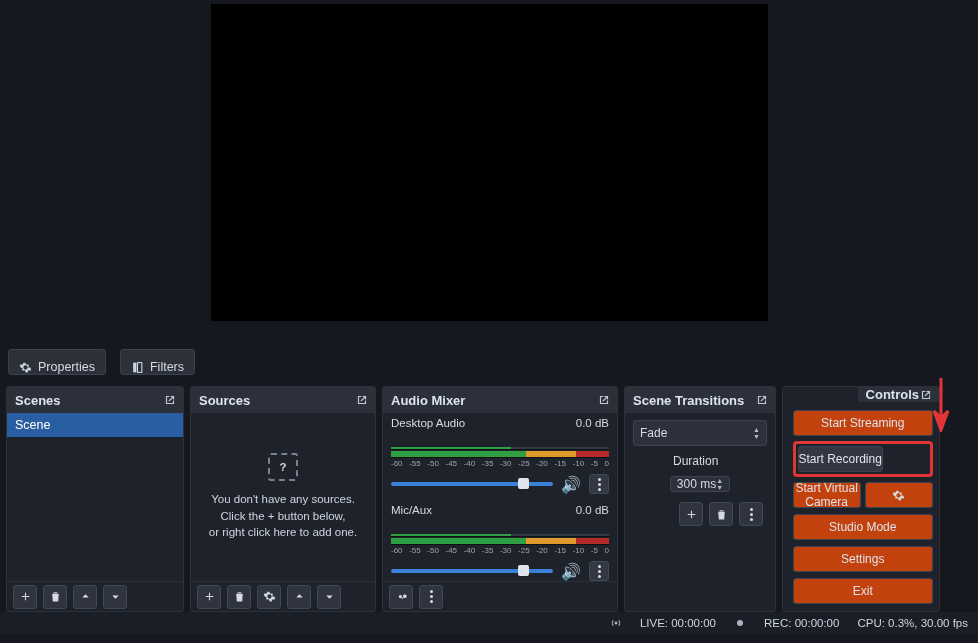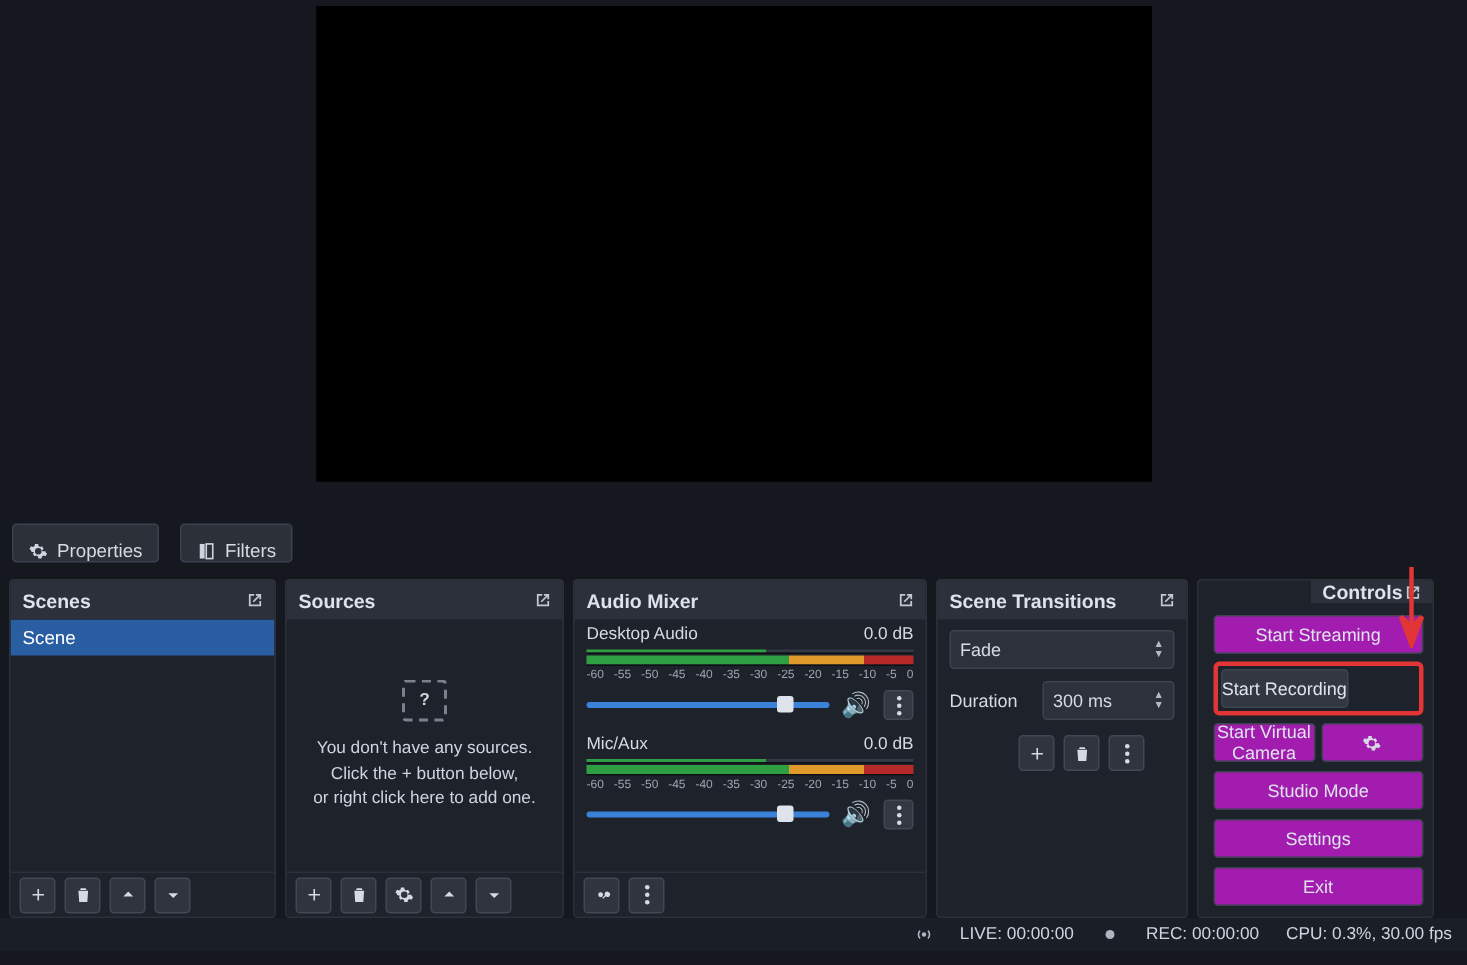--- a/index.html
+++ b/index.html
@@ -8,55 +8,55 @@
 .preview-canvas { width: 557px; height: 317px; background: #000; border: 1px solid #000; }
 .toolbar-row { height: 40px; display: flex; align-items: center; padding-left: 8px; gap: 14px; }
 .no-source { font-size: 12.5px; color: #d6dbe3; padding-right: 120px; }
 .tb-btn { background: #2b3039; border: 1px solid #3a4150; color: #d6dbe3; font-size: 12.5px; height: 26px; padding: 0 10px; display: inline-flex; align-items: flex-end; gap: 6px; border-radius: 3px; cursor: pointer; }
 .tb-btn svg { width: 13px; height: 13px; fill: #cfd5df; }
 .panels { display: flex; gap: 6px; padding: 4px 6px 0 6px; height: 230px; }
 .panel { background: #1e222b; border: 1px solid #2b3039; border-radius: 3px; display: flex; flex-direction: column; position: relative; }
 .panel-scenes { width: 178px; }
 .panel-sources { width: 186px; }
 .panel-mixer { width: 236px; }
-.panel-trans { width: 168px; }
+.panel-trans { width: 152px; }
 .panel-controls { width: 158px; align-items: flex-end; }
 .panel-header { background: #2c303a; height: 26px; display: flex; align-items: center; justify-content: space-between; padding: 0 6px 0 8px; font-size: 13px; font-weight: 600; color: #dde3ed; }
 .panel-header .popout { fill: #c3c9d4; width: 14px; height: 14px; cursor: pointer; }
 .panel-body { flex: 1; overflow: hidden; position: relative; }
 .scene-item { background: #2a5ea3; color: #fff; font-size: 12.5px; padding: 5px 8px; }
 .sources-empty { display: flex; flex-direction: column; align-items: center; justify-content: center; height: 100%; padding: 8px 10px; text-align: center; gap: 10px; }
 .unknown-icon { width: 30px; height: 28px; border: 2px dashed #7a808e; border-radius: 3px; display: flex; align-items: center; justify-content: center; color: #999ea8; font-size: 17px; font-weight: 700; }
 .sources-empty div { font-size: 11.5px; color: #cfd5df; line-height: 1.45; }
 .panel-footer { height: 30px; border-top: 1px solid #2b3039; display: flex; align-items: center; gap: 6px; padding: 0 6px; }
 .ftr-btn { width: 24px; height: 24px; background: #2f343e; border: 1px solid #404755; border-radius: 3px; display: flex; align-items: center; justify-content: center; cursor: pointer; color: #d6dbe3; }
 .ftr-btn svg { width: 13px; height: 13px; fill: #d6dbe3; }
 .audio-ch { padding: 4px 8px 6px 8px; }
 .audio-head { display: flex; justify-content: space-between; font-size: 11.5px; color: #d6dbe3; }
-.meter-wrap { margin-top: 4px; }
+.meter-wrap { margin-top: 18px; }
 .meter { height: 7px; background: linear-gradient(to right, #2ea043 0%, #2ea043 62%, #e09a2b 62%, #e09a2b 85%, #b52929 85%, #b52929 100%); border-bottom: 1px solid #0e1015; }
 .meter.top { background: linear-gradient(to right, #2ea043 0%, #2ea043 55%, #323844 55%, #323844 100%); height: 3px; margin-bottom: 1px; }
 .ticks { display: flex; justify-content: space-between; font-size: 8px; color: #9ea4b1; margin-top: 1px; }
 .slider-row { display: flex; align-items: center; gap: 8px; margin-top: 6px; }
 .slider-track { flex: 1; height: 4px; background: #3a82d8; border-radius: 2px; position: relative; }
 .slider-thumb { position: absolute; right: 24px; top: -4px; width: 11px; height: 11px; background: #dfe3eb; border-radius: 2px; }
 .speaker { display: inline-flex; align-items: center; }
 .ch-opts { width: 20px; height: 20px; background: #333842; border: 1px solid #404755; border-radius: 3px; display: flex; align-items: center; justify-content: center; cursor: pointer; }
 .dots-v { display: flex; flex-direction: column; gap: 2px; }
 .dots-v span { width: 3px; height: 3px; background: #d6dbe3; border-radius: 50%; }
 .trans-body { padding: 7px 8px; display: flex; flex-direction: column; gap: 8px; }
 .sel { background: #2c313b; border: 1px solid #3d4351; height: 26px; display: flex; align-items: center; justify-content: space-between; padding: 0 6px; font-size: 12px; border-radius: 3px; }
 .spin { display: flex; flex-direction: column; gap: 0; }
 .spin div { font-size: 7px; line-height: 7px; color: #b4bac6; }
-.trans-row { display: flex; gap: 8px; align-items: center; }
+.trans-row { display: flex; gap: 8px; align-items: center; flex-direction: column; }
 .trans-row .lbl { font-size: 12px; width: 54px; }
 .trans-input { flex: 1; }
 .trans-foot { display: flex; gap: 6px; margin-top: 2px; justify-content: flex-start; padding-left: 46px; }
 .ctrl-body { padding: 8px 6px; display: flex; flex-direction: column; gap: 6px; }
-.ctrl-btn { background: #a21caf; border: 1px solid #3d4351; color: #dfe3eb; font-size: 12px; height: 26px; border-radius: 3px; cursor: pointer; text-align: center; display: flex; align-items: center; justify-content: center; position: relative; }
+.ctrl-btn { background: #c2410c; border: 1px solid #3d4351; color: #dfe3eb; font-size: 12px; height: 26px; border-radius: 3px; cursor: pointer; text-align: center; display: flex; align-items: center; justify-content: center; position: relative; }
 .ctrl-row { display: flex; gap: 4px; }
 .ctrl-row .ctrl-btn { flex: 1; }
 .ctrl-gear { width: 26px; flex: 0 0 26px; }
 .highlight { border: 3px solid #e23535; padding: 2px; border-radius: 4px; margin: -1px 0; }
 .highlight .ctrl-btn { background: #323742; }
 .arrow-annotation { position: absolute; right: 28px; top: 378px; pointer-events: none; }
 .arrow-annotation svg { width: 18px; height: 54px; }
 .status-bar { height: 22px; background: #1a1e26; display: flex; align-items: center; justify-content: flex-end; gap: 18px; padding: 0 10px; font-size: 11.5px; color: #cfd5df; }
 .status-bar .seg { display: flex; align-items: flex-end; gap: 18px; }
 .status-bar svg { width: 12px; height: 12px; fill: #aeb4c0; }

